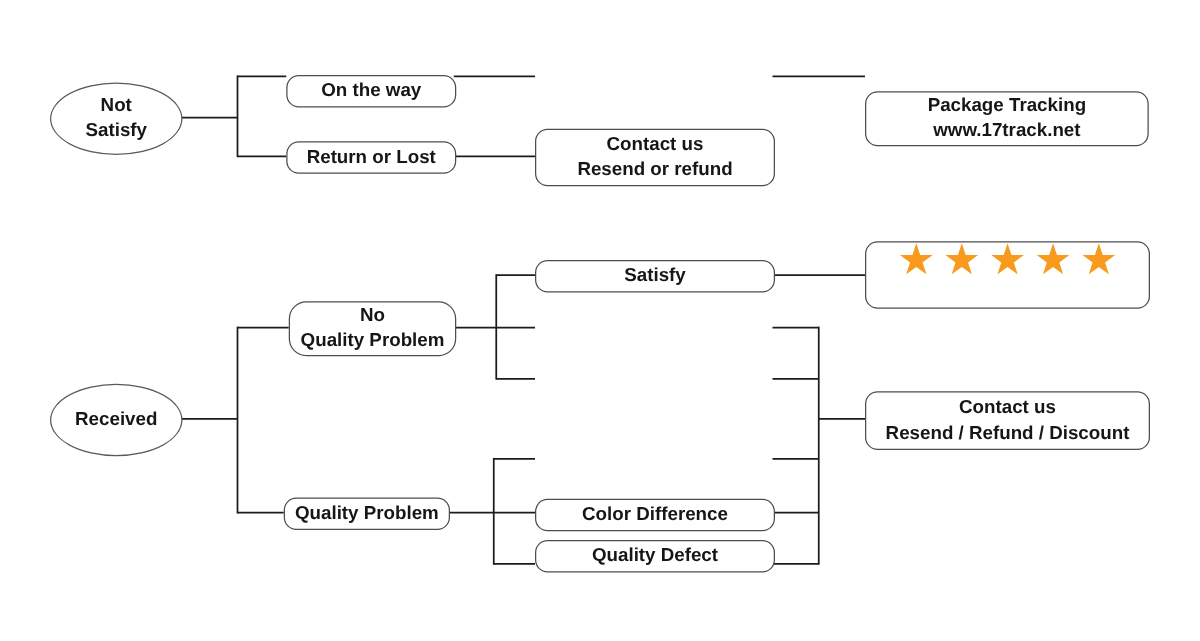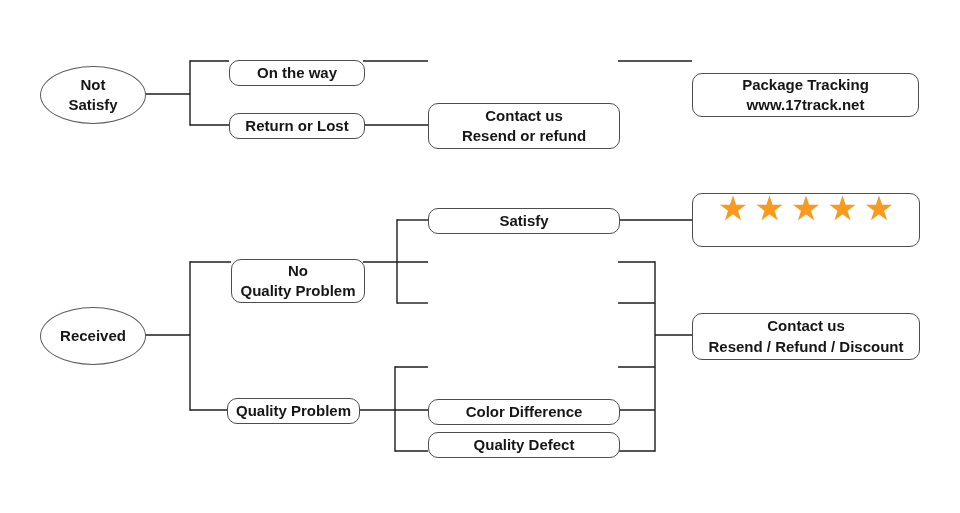--- a/index.html
+++ b/index.html
@@ -77,21 +77,21 @@
 
 
   <div class="node box small" style="left:692px;top:41px;width:225px;height:42px;">Package Tracking
 www.17track.net</div>
 
   <div class="node box" style="left:428px;top:103px;width:190px;height:44px;">Contact us
 Resend or refund</div>
 
   <div class="node ellipse" style="left:40px;top:307px;width:104px;height:56px;">Received</div>
 
-  <div class="node box" style="left:231px;top:259px;width:132px;height:42px;">No
+  <div class="node box" style="left:231px;top:241px;width:132px;height:42px;border-radius:14px;">No
 Quality Problem</div>
 
   <div class="node box" style="left:428px;top:208px;width:190px;height:24px;">Satisfy</div>
 
 
 
   <div class="feedback" style="left:692px;top:193px;width:226px;height:52px;">
     <div class="stars">★★★★★</div>
   </div>
 

